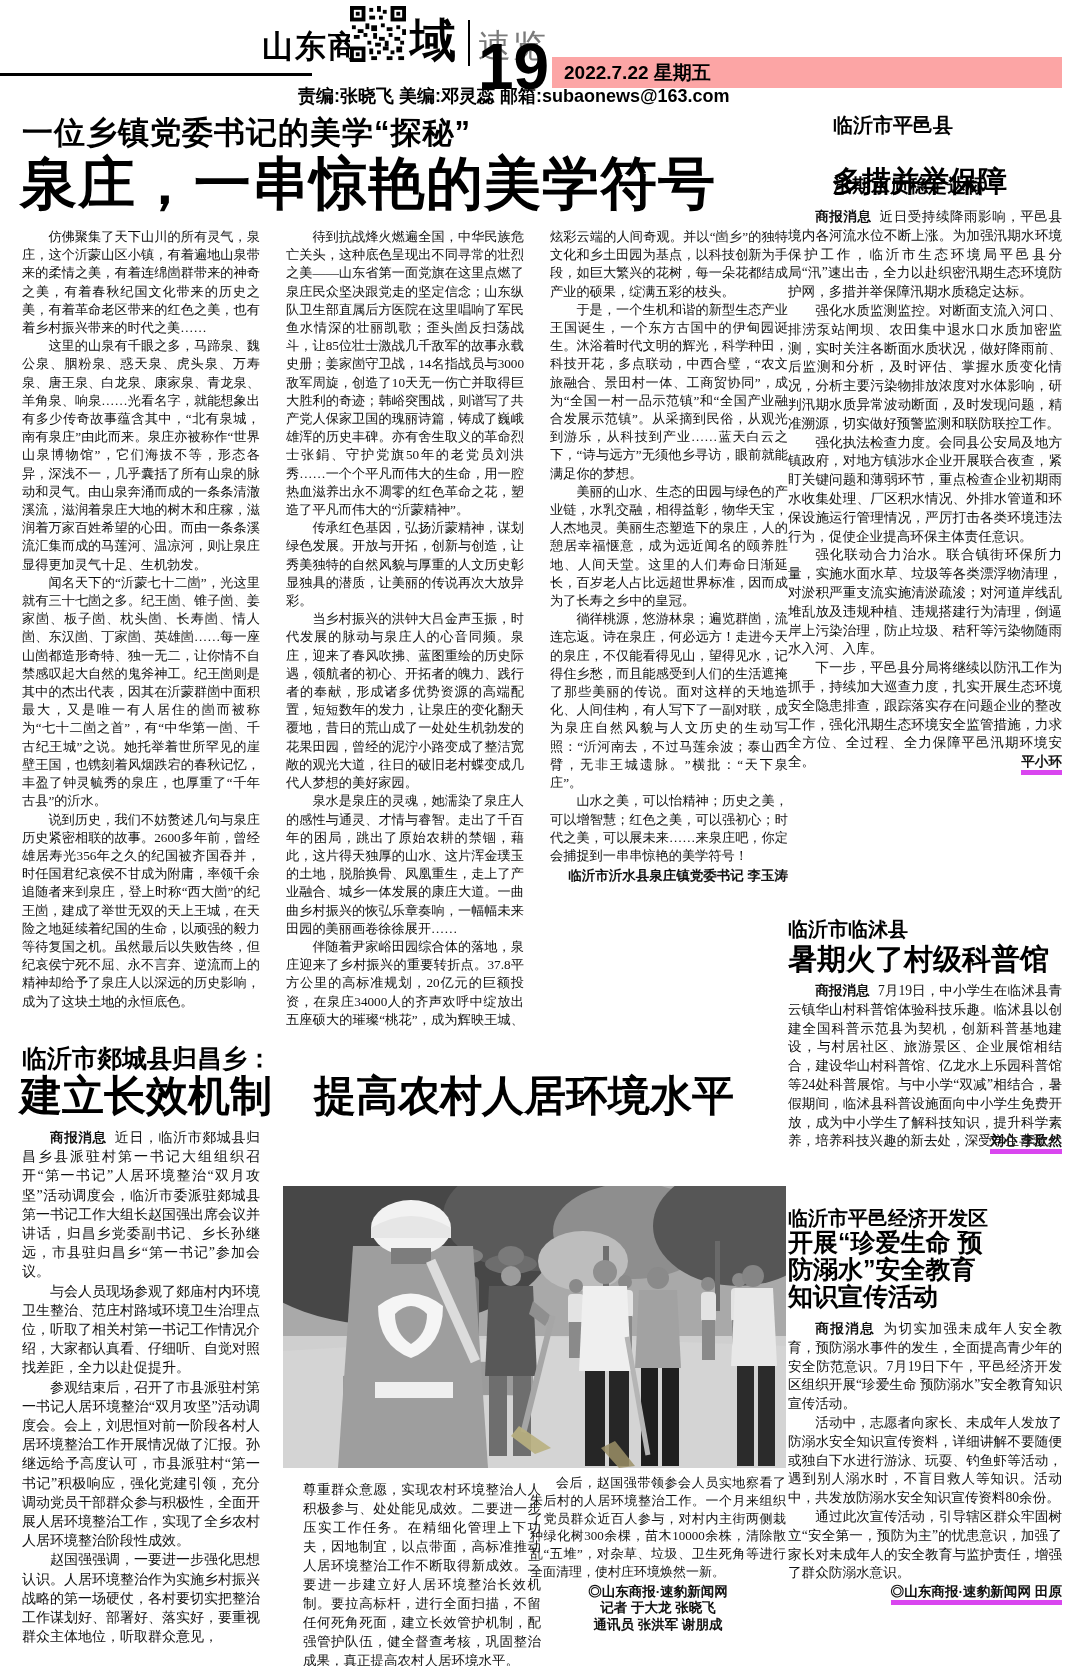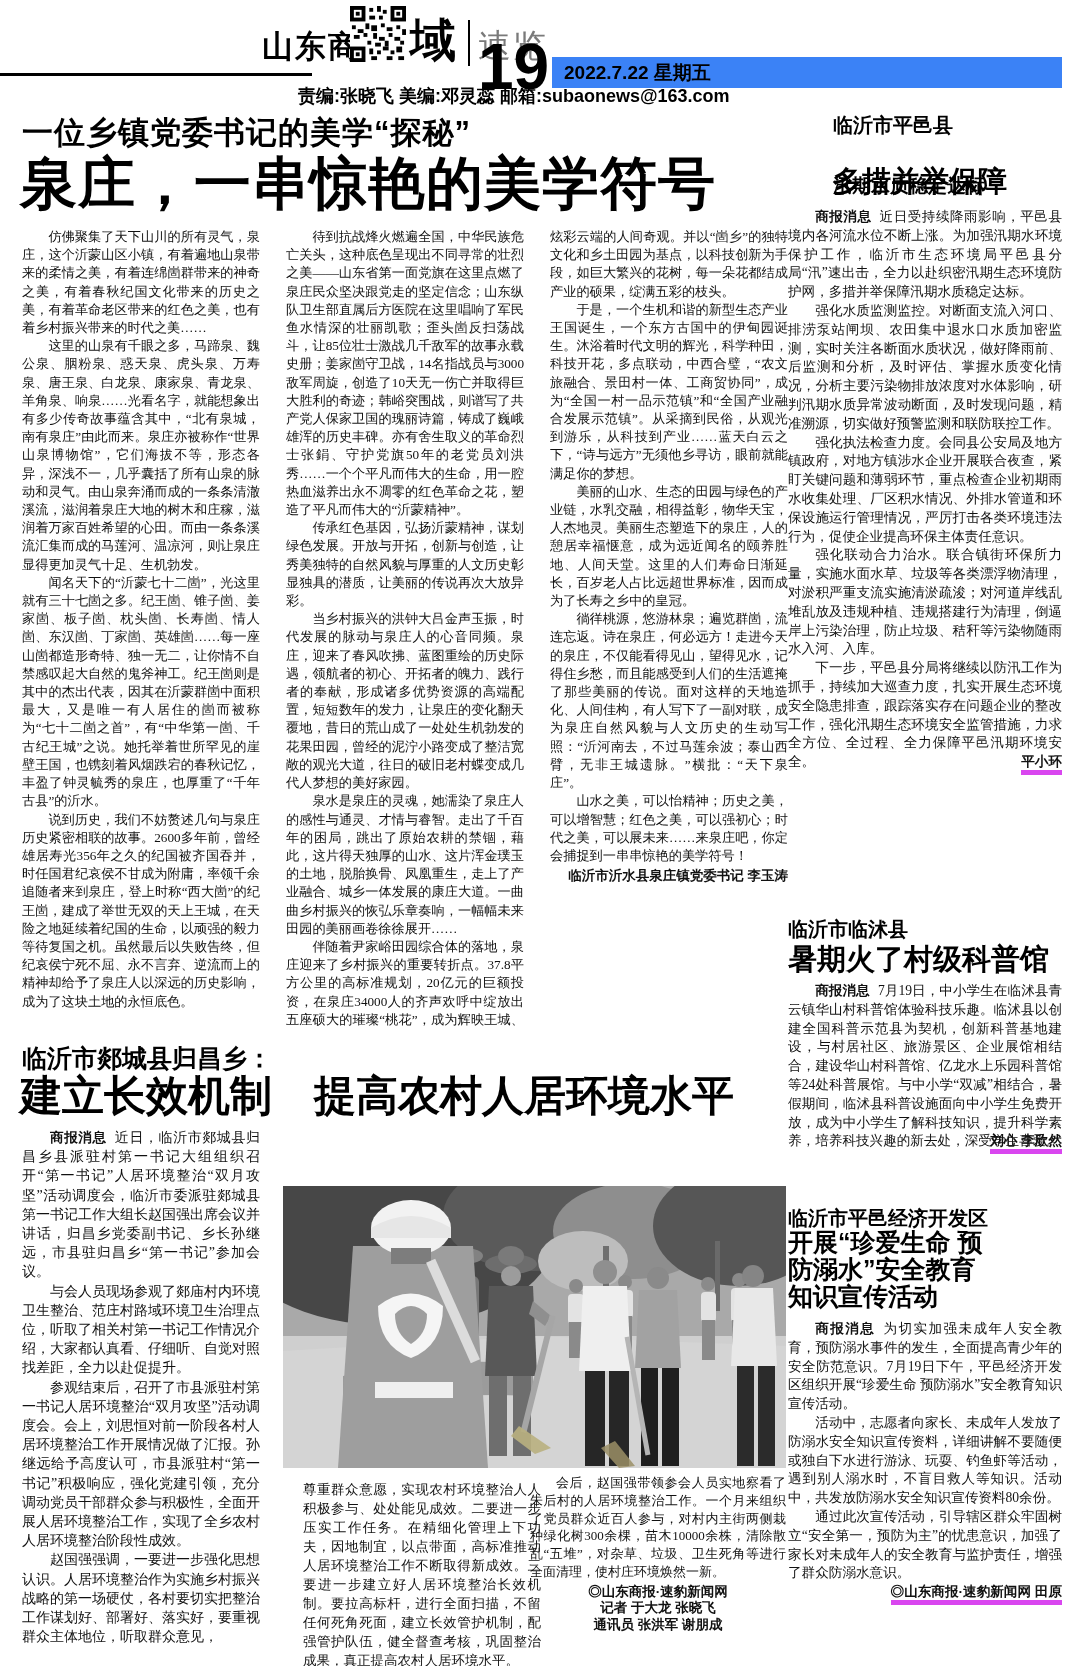--- a/index.html
+++ b/index.html
@@ -10,21 +10,21 @@
   
   .rule-left{left:0;top:73px;width:312px;height:3px;background:#000;}
   .masthead{left:262px;top:26px;font-family:"Liberation Sans",sans-serif;font-weight:900;
             font-size:31px;letter-spacing:2px;color:#000;}
   .qr{left:350px;top:6px;width:56px;height:56px;}
   .section-char{left:410px;top:10px;font-family:"Liberation Sans",sans-serif;font-weight:900;font-size:46px;color:#000;}
   .vrule{left:468px;top:20px;width:2px;height:46px;background:#000;}
   .section-sub{left:478px;top:24px;font-family:Liberation Sans, sans-serif;font-weight:400;
                font-size:33px;color:#7a7a7a;letter-spacing:2px;}
   .page-number{left:478px;top:30px;font-family:"Liberation Sans",sans-serif;font-weight:800;font-size:64px;color:#000;}
-  .date-band{left:552px;top:57px;width:510px;height:31px;background:#3b82f6;
+  .date-band{left:552px;top:57px;width:510px;height:31px;background:#fca5a5;
              font-family:"Liberation Sans",sans-serif;font-weight:700;font-size:19px;line-height:31px;
              padding-left:12px;box-sizing:border-box;color:#000;}
   .editors{left:298px;top:84px;font-family:"Liberation Sans",sans-serif;font-weight:700;font-size:18px;color:#000;}
 
   
   .m-kicker{left:22px;top:112px;font-family:"Liberation Sans",sans-serif;font-weight:700;
             font-size:31px;letter-spacing:1px;color:#000;}
   .m-title{left:20px;top:146px;margin:0;font-family:"Liberation Sans",sans-serif;font-weight:900;
            font-size:57px;letter-spacing:1px;color:#000;}
   .m-body{left:22px;top:228px;width:766px;height:806px;column-count:3;column-gap:26px;column-fill:auto;

